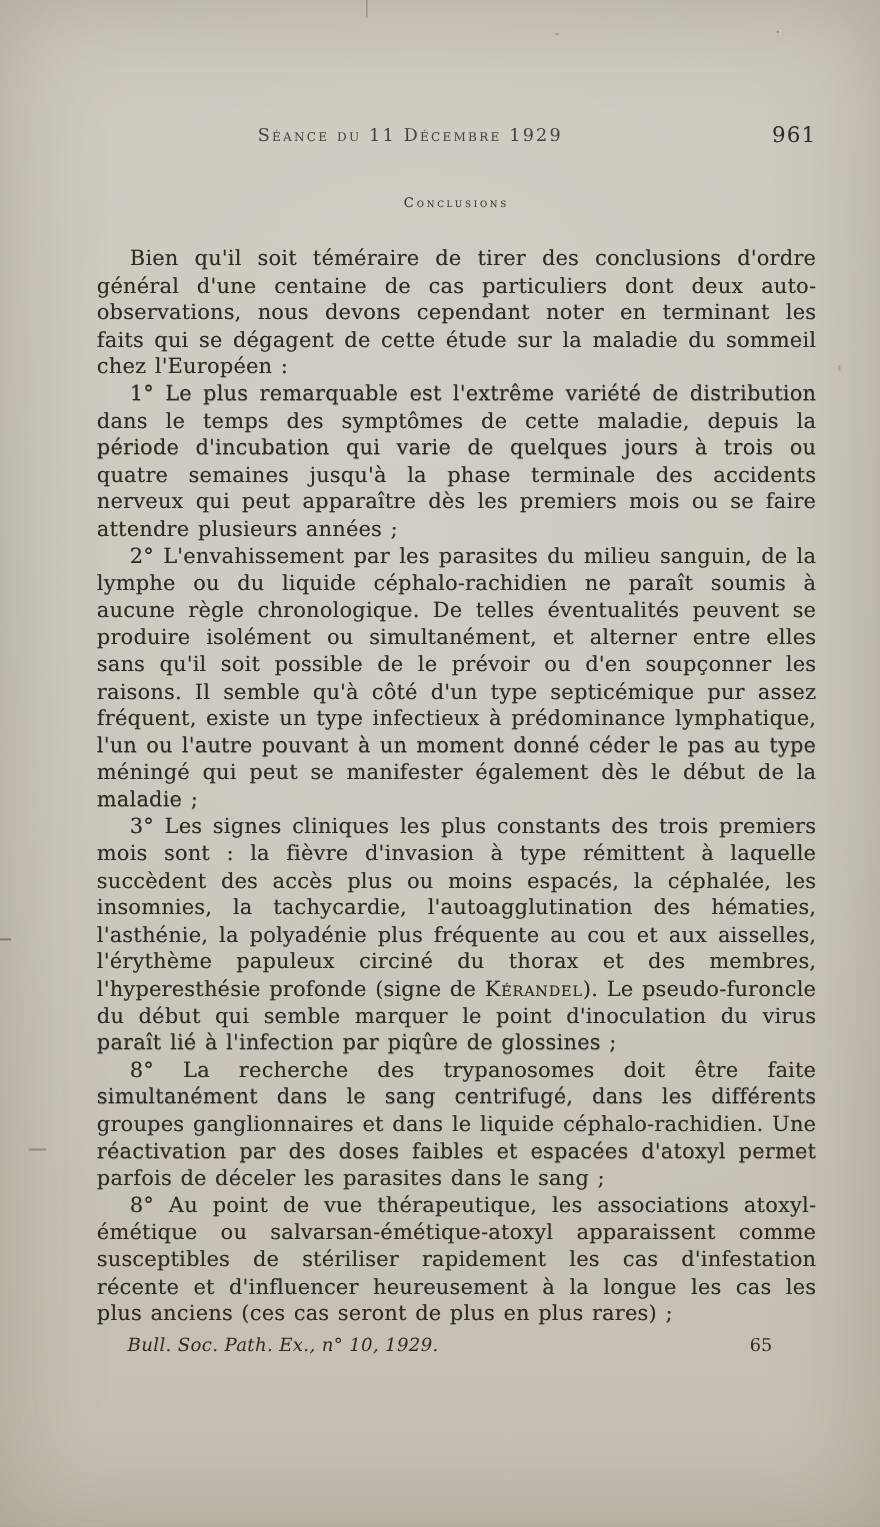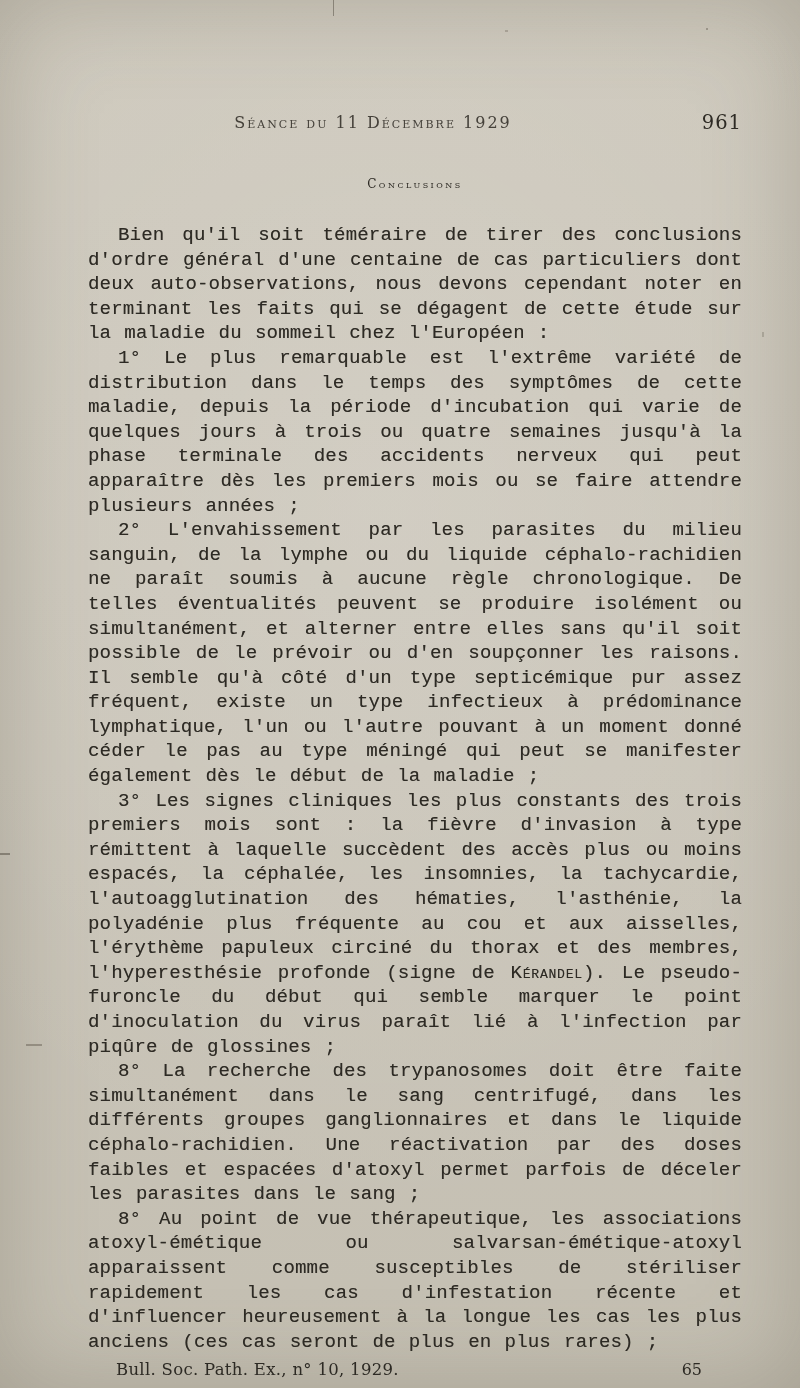--- a/index.html
+++ b/index.html
@@ -60,34 +60,34 @@
   }
 
   
   .body-text {
     font-size: 19px;
     line-height: 24.6px;
     text-align: justify;
     word-spacing: 1.5px;
     letter-spacing: 0.2px;
     text-shadow: 0.2px 0.2px 0.4px rgba(43,40,33,0.45);
-    font-family: Liberation Mono, monospace;
   }
   .body-text p { margin: 0; text-indent: 30px; }
   .sc-name { font-variant: small-caps; letter-spacing: 0.8px; }
 
   
   .footer {
     display: flex;
     justify-content: space-between;
     align-items: baseline;
     margin-top: 6px;
     font-size: 16.5px;
   }
   .reference {
+    font-style: italic;
     margin-left: 28px;
     letter-spacing: 0.3px;
   }
   .signature {
     margin-right: 40px;
     font-style: normal;
     font-size: 16px;
   }
 
   

